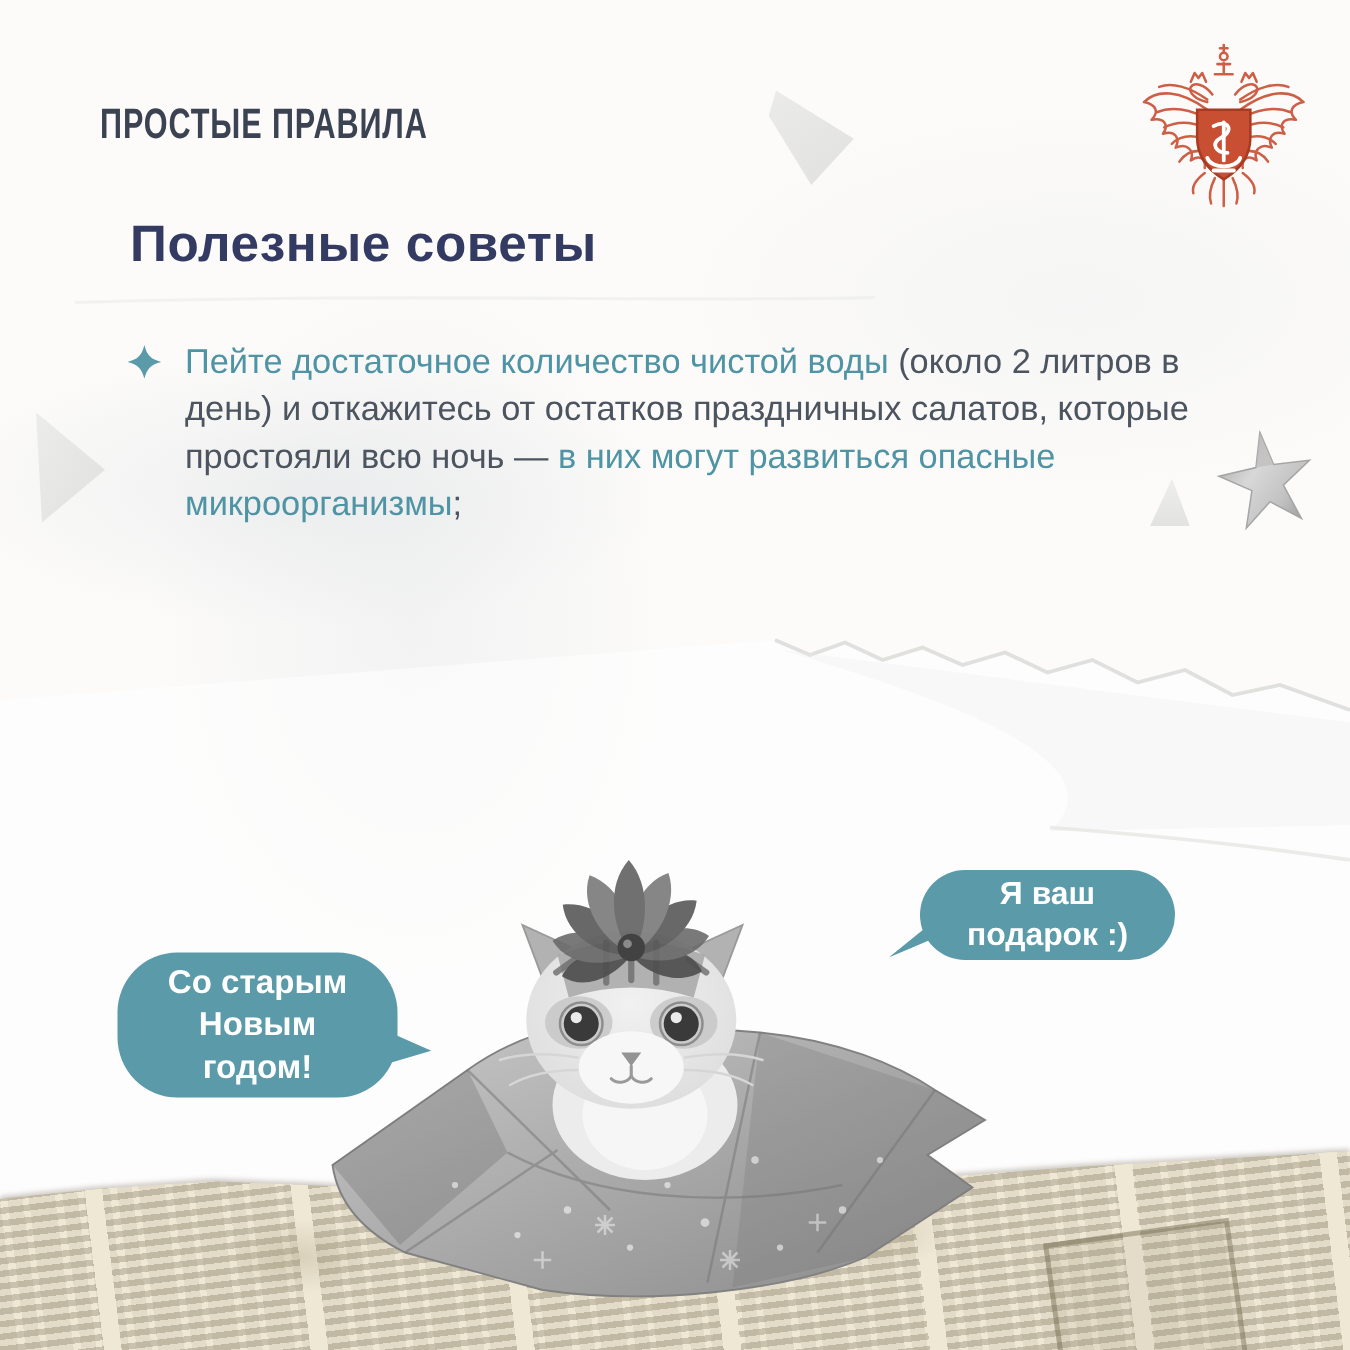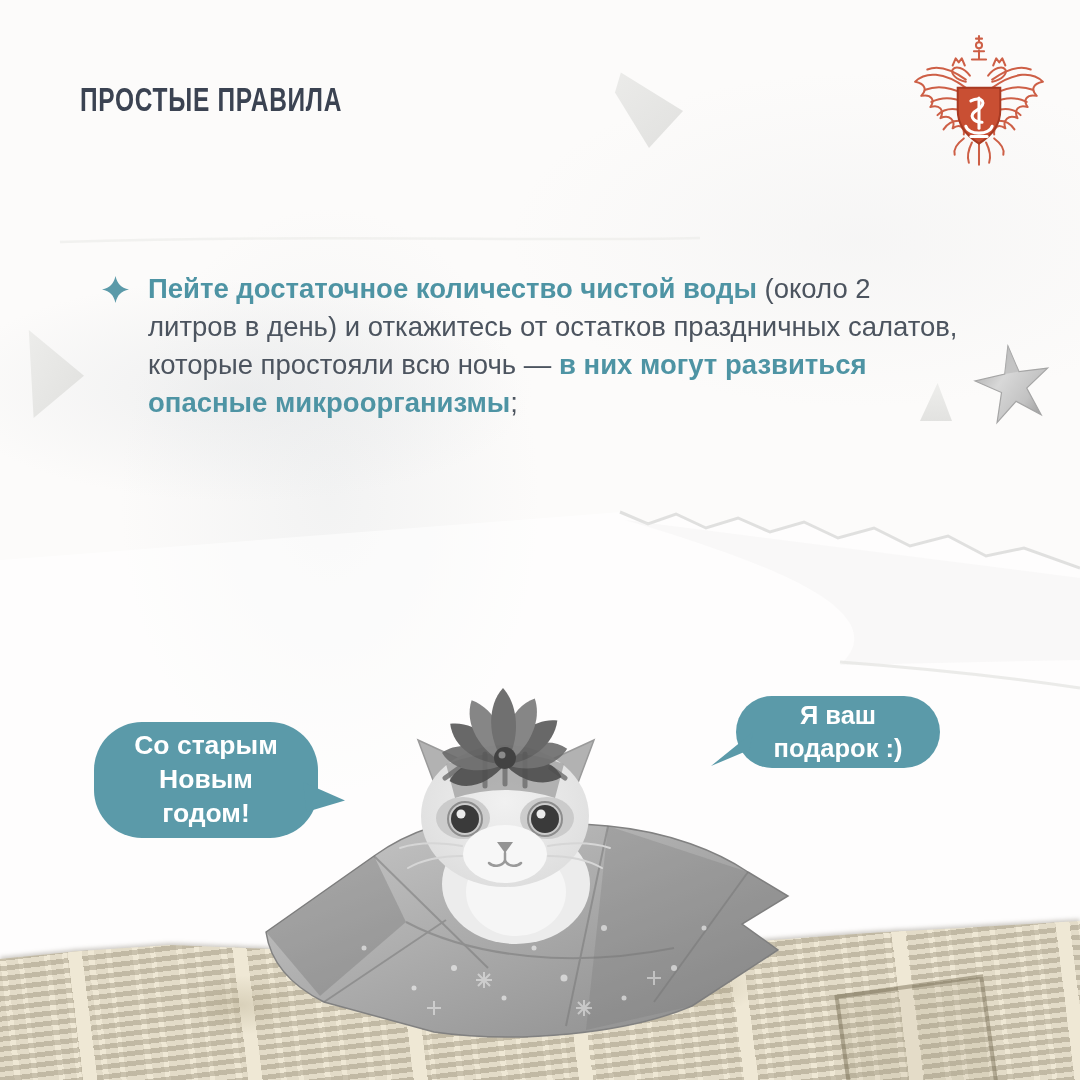--- a/index.html
+++ b/index.html
@@ -32,29 +32,29 @@
   .page-title {
     position:absolute; left:104px; top:172px; z-index:4;
     font-size:41px; font-weight:bold; color:#333b63; letter-spacing:.5px;
   }
   .emblem { position:absolute; left:903px; top:26px; width:152px; height:158px; z-index:4; }
 
   
   .tips { position:absolute; left:102px; top:270px; width:856px; list-style:none; z-index:4; }
   .tip  { display:flex; gap:19px; margin-bottom:26px; font-size:27.5px; line-height:38px; color:#4c545f; }
   .tip-icon { flex:0 0 27px; margin-top:6px; }
-  .tip-text .hl { color:#4e94a4; font-weight:bold; }
+  .tip-text .hl { color:#4e94a4; font-weight:normal; }
 
   
   .bubble {
     position:absolute; z-index:5; background:#5b9aa9; color:#fff; font-weight:bold;
     text-align:center; display:flex; align-items:center; justify-content:center;
     border-radius:48px; padding:10px 18px;
   }
-  .bubble-left  { left:94px;  top:722px; width:224px; height:116px; font-size:26.5px; line-height:1.28; }
+  .bubble-left  { left:94px;  top:762px; width:224px; height:116px; font-size:26.5px; line-height:1.28; }
   .bubble-left::after {
     content:""; position:absolute; right:-27px; top:60px; width:42px; height:30px;
     background:#5b9aa9; clip-path:polygon(0 0, 100% 62%, 8% 100%);
   }
   .bubble-right { left:736px; top:696px; width:204px; height:72px; font-size:25.5px; line-height:1.28;justify-content:center; }
   .bubble-right::after {
     content:""; position:absolute; left:-25px; bottom:2px; width:42px; height:34px;
     background:#5b9aa9; clip-path:polygon(100% 0, 0 100%, 92% 52%);
   }
 
@@ -141,20 +141,21 @@
     </g>
     <path d="M54,58 h42 v22 c0,17 -11,27 -21,33 c-10,-6 -21,-16 -21,-33 Z" fill="#c94f33" stroke="#a83a22" stroke-width="2"></path>
     <g stroke="#ffffff" fill="none" stroke-width="3" stroke-linecap="round">
       <path d="M75,68 v30"></path>
       <path d="M67,71 c11,-6 17,3 6,9 c-9,5 -4,12 5,12"></path>
       <path d="M62,96 c3,9 23,9 26,0"></path>
       <path d="M67,106 h16"></path>
     </g>
   </svg>
 
+  <div class="page-title">Полезные советы</div>
 
   <ul class="tips">
     <li class="tip">
       <svg class="tip-icon" viewBox="0 0 26 26" width="27" height="27">
         <path d="M13,0 C15,8 18,11 26,13 C18,15 15,18 13,26 C11,18 8,15 0,13 C8,11 11,8 13,0 Z" fill="#5b9aa9"></path>
       </svg>
       <p class="tip-text"><span class="hl">Пейте достаточное количество чистой воды</span><span> (около 2 литров в день) и откажитесь от остатков праздничных салатов, которые простояли всю ночь — </span><span class="hl">в них могут развиться опасные микроорганизмы</span><span>;</span></p>
     </li>
   </ul>
 

